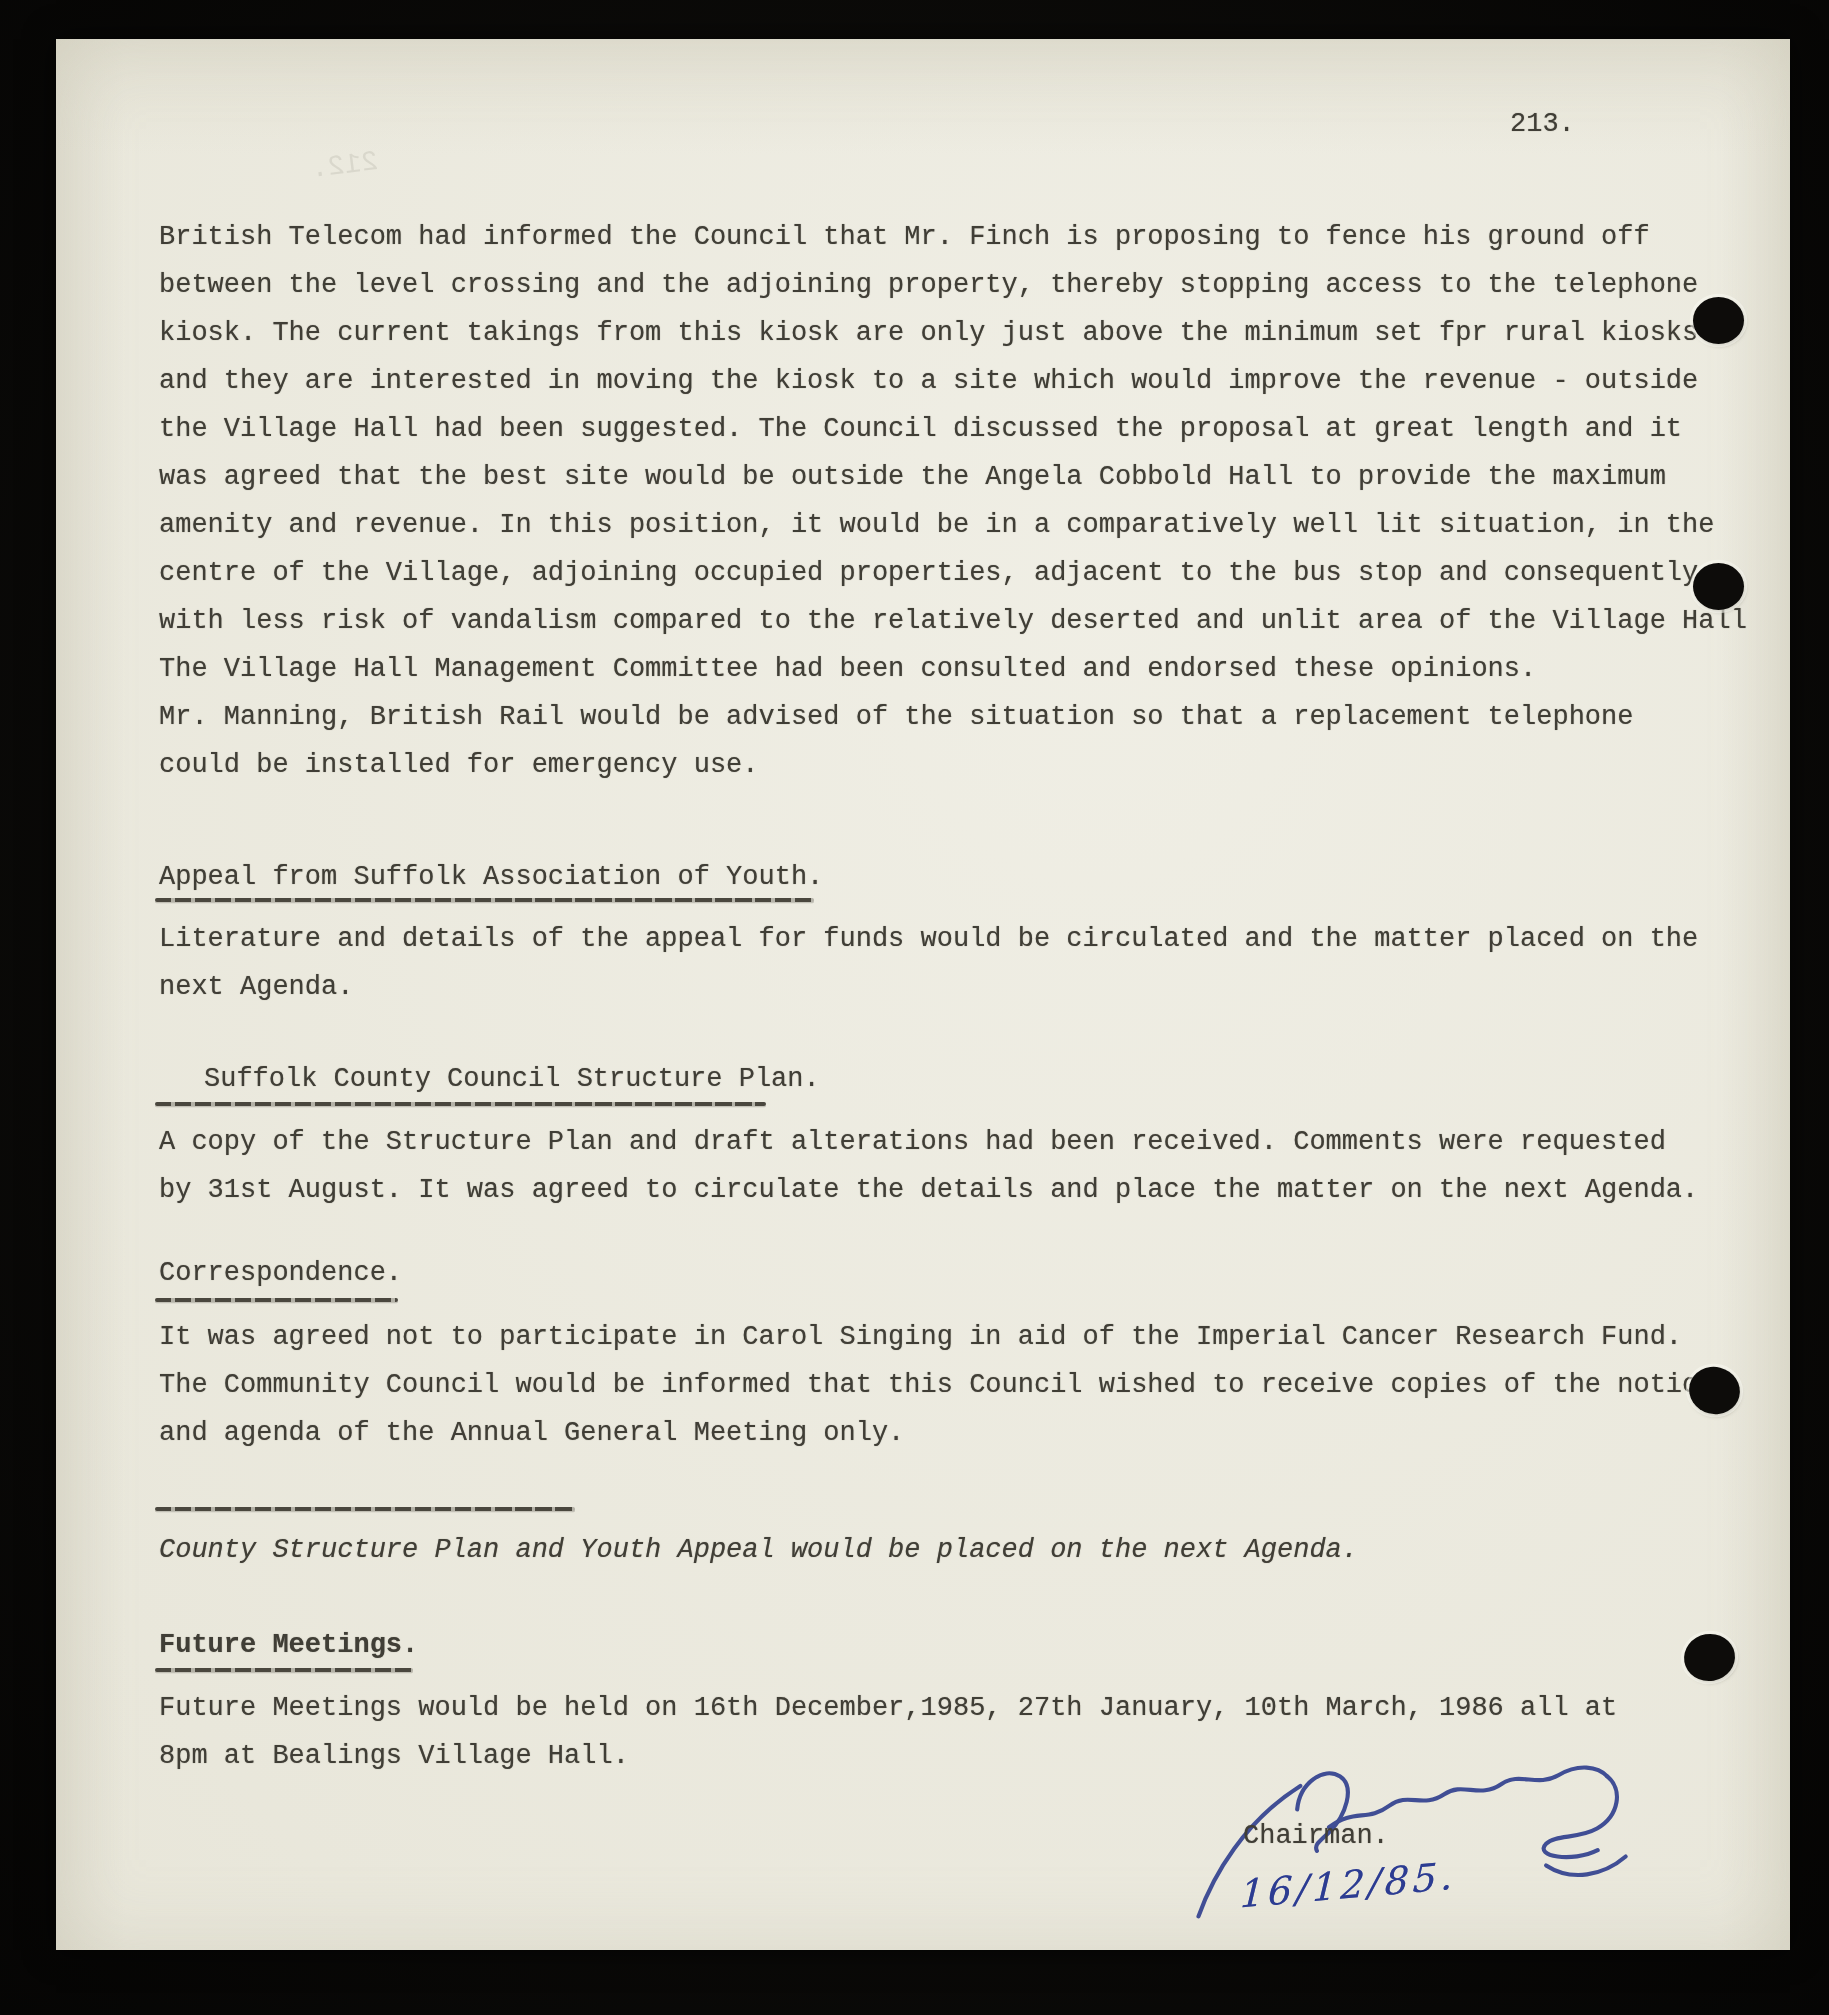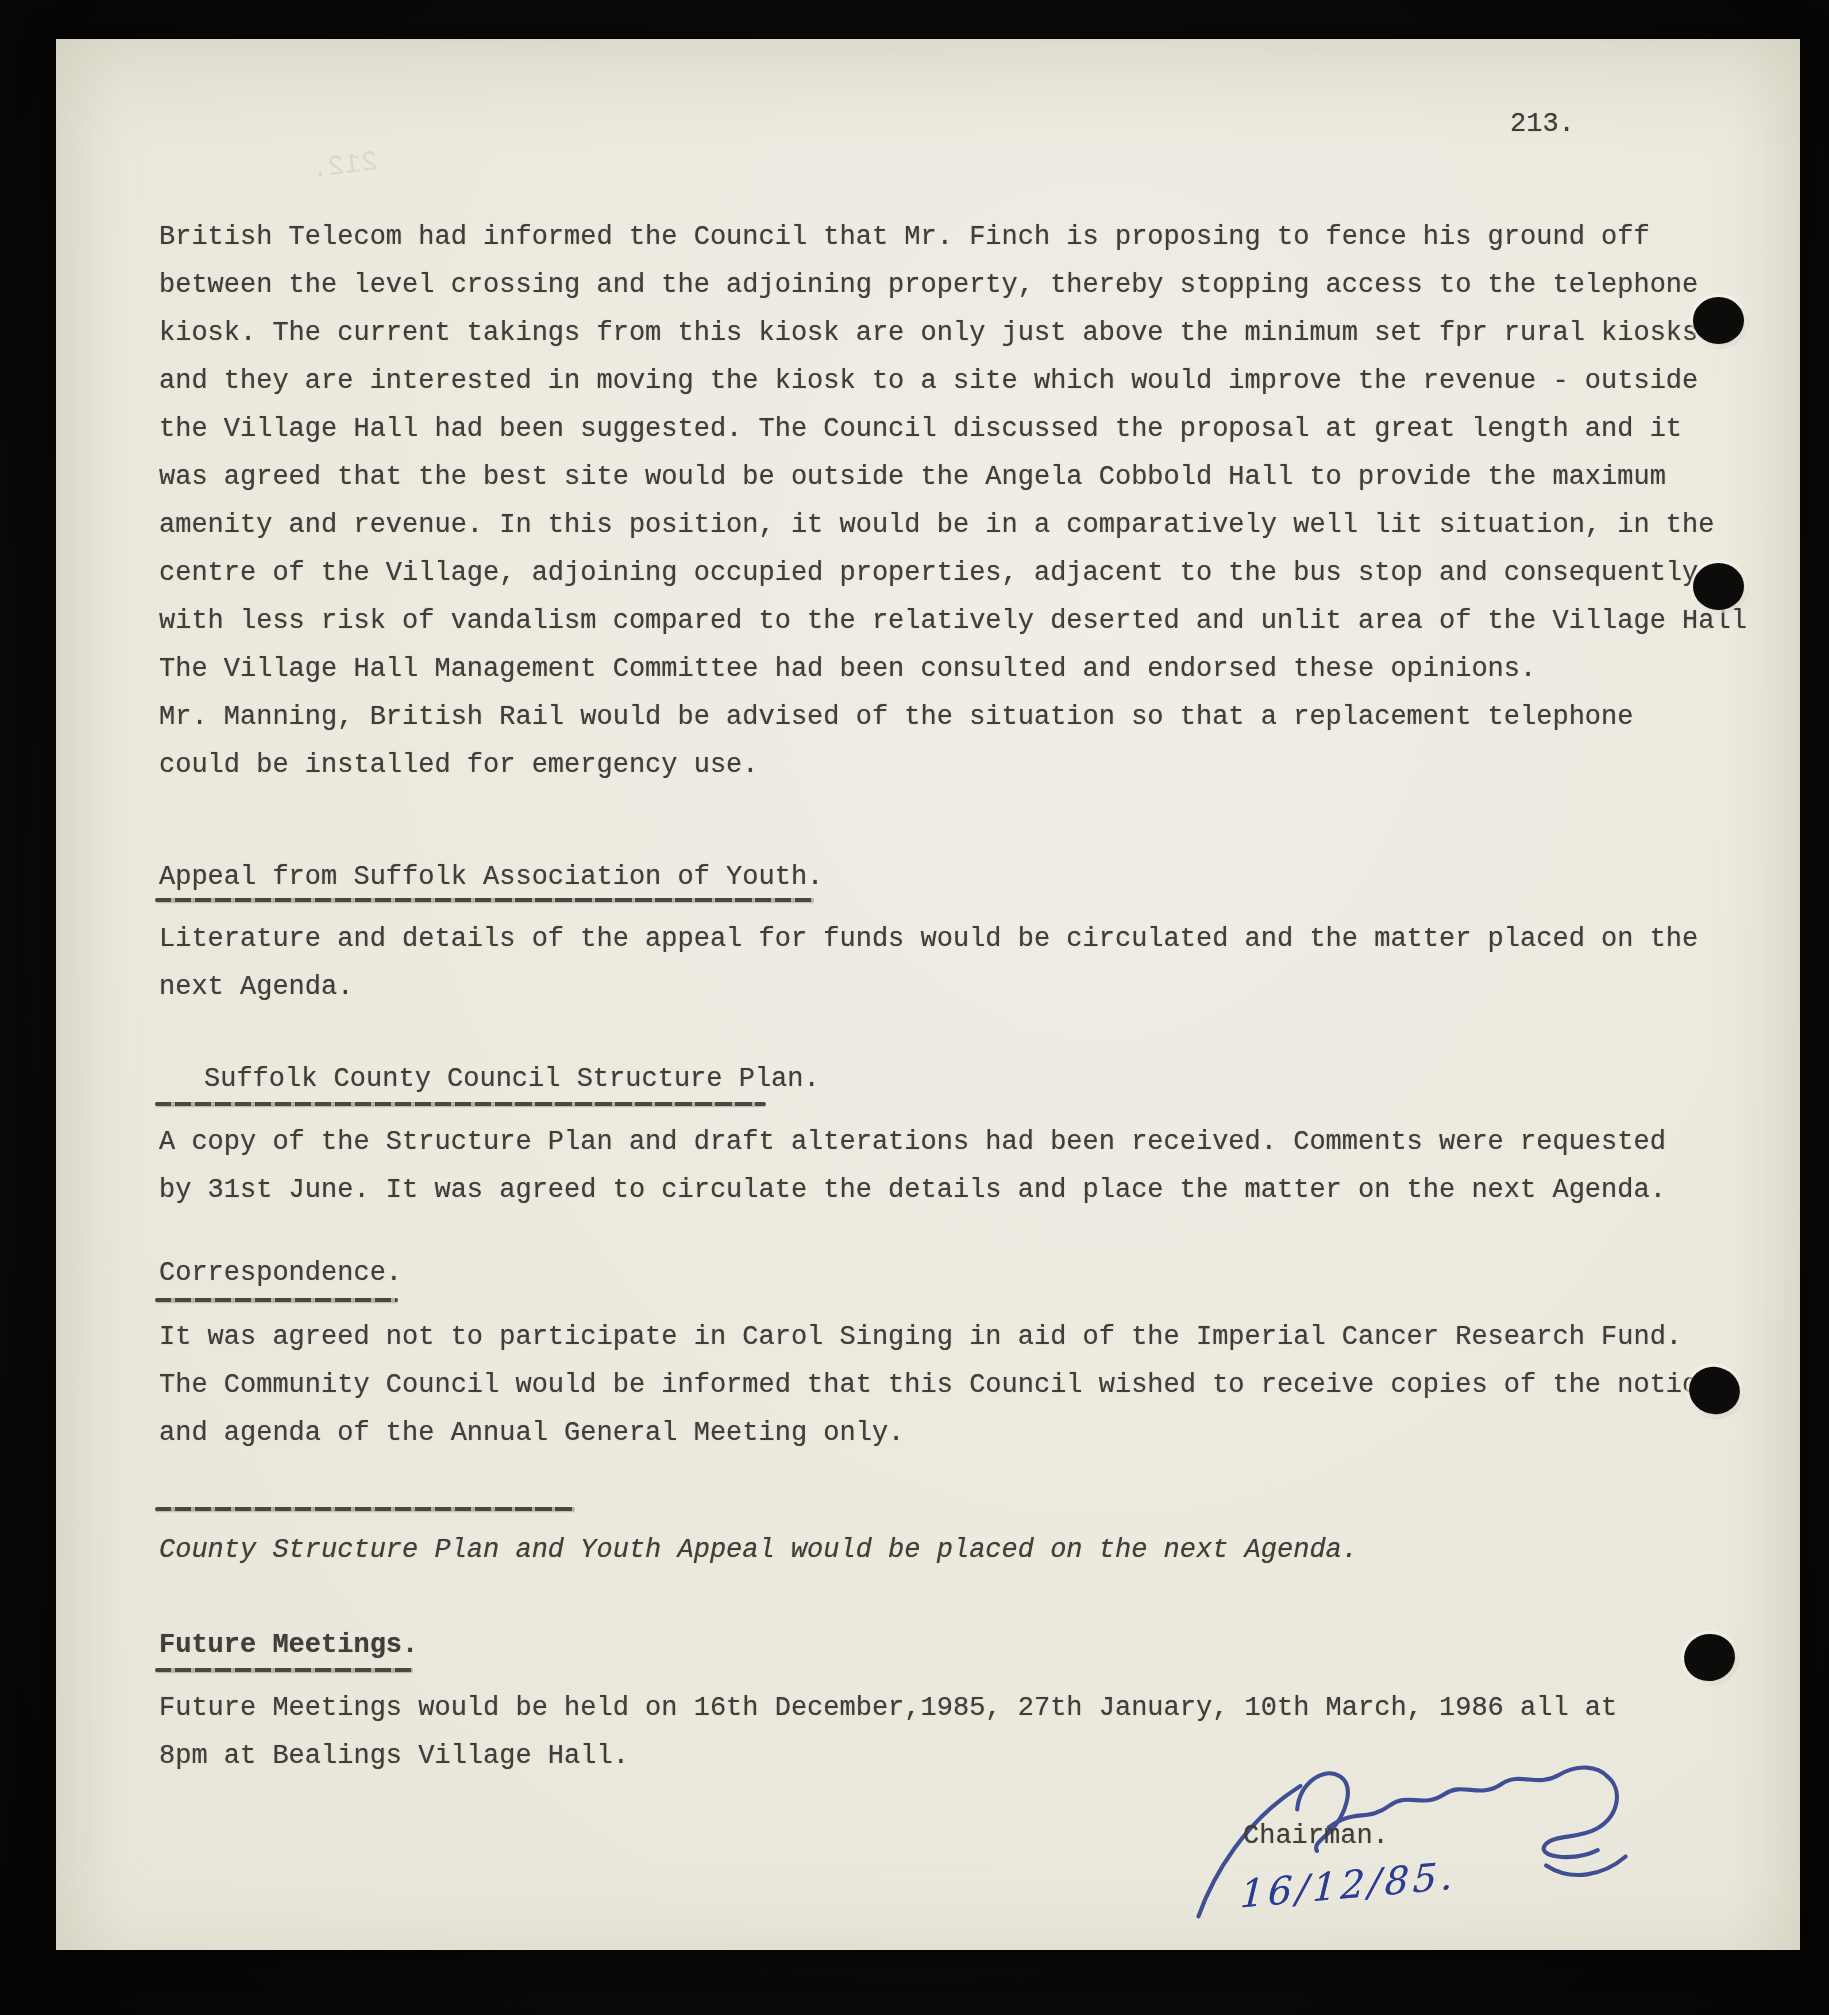--- a/index.html
+++ b/index.html
@@ -11,21 +11,20 @@
     font-family:"Liberation Mono","DejaVu Sans Mono",monospace;
   }
   .paper{
     position:absolute;left:56px;top:39px;width:1734px;height:1911px;
     background:#e9e7db;
     background-image:
       linear-gradient(180deg, rgba(221,218,203,.55) 0%, rgba(233,231,219,0) 6%),
       linear-gradient(90deg, rgba(214,211,196,.45) 0%, rgba(233,231,219,0) 4%, rgba(233,231,219,0) 96%, rgba(216,213,197,.5) 100%),
       radial-gradient(ellipse at 60% 30%, rgba(244,243,235,.6), rgba(228,226,212,.25));
     box-shadow:0 0 29px rgba(0,0,0,.65), inset 0 0 76px rgba(190,186,165,.35);
-    padding-left:10px;
   }
   .ink{
     color:#403e36;
     text-shadow:0 0 1px rgba(62,59,50,.55);
     font-size:27px;
     letter-spacing:0;
   }
   .lines{white-space:pre-line;line-height:48px;}
   .abs{position:absolute;}
   .heading{font-size:27px;line-height:48px;}
@@ -79,21 +78,21 @@
 could be installed for emergency use.</div>
 
   <div class="ink heading abs" style="left:103px;top:814px;">Appeal from Suffolk Association of Youth.</div>
   <div class="rule" style="left:99px;top:859px;width:659px;"></div>
   <div class="ink lines abs" style="left:103px;top:876px;">Literature and details of the appeal for funds would be circulated and the matter placed on the
 next Agenda.</div>
 
   <div class="ink heading abs" style="left:103px;top:1016px;margin-left:45px;">Suffolk County Council Structure Plan.</div>
   <div class="rule" style="left:99px;top:1063px;width:611px;"></div>
   <div class="ink lines abs" style="left:103px;top:1079px;">A copy of the Structure Plan and draft alterations had been received. Comments were requested
-by 31st June. It was agreed to circulate the details and place the matter on the next Agenda.</div>
+by 31st August. It was agreed to circulate the details and place the matter on the next Agenda.</div>
 
   <div class="ink heading abs" style="left:103px;top:1210px;">Correspondence.</div>
   <div class="rule" style="left:99px;top:1259px;width:243px;"></div>
   <div class="ink lines abs" style="left:103px;top:1274px;">It was agreed not to participate in Carol Singing in aid of the Imperial Cancer Research Fund.
 The Community Council would be informed that this Council wished to receive copies of the notice
 and agenda of the Annual General Meeting only.</div>
 
   <div class="rule" style="left:99px;top:1468px;width:420px;"></div>
   <div class="ink lines abs" style="left:103px;top:1487px;font-style:italic;">County Structure Plan and Youth Appeal would be placed on the next Agenda.</div>
 

